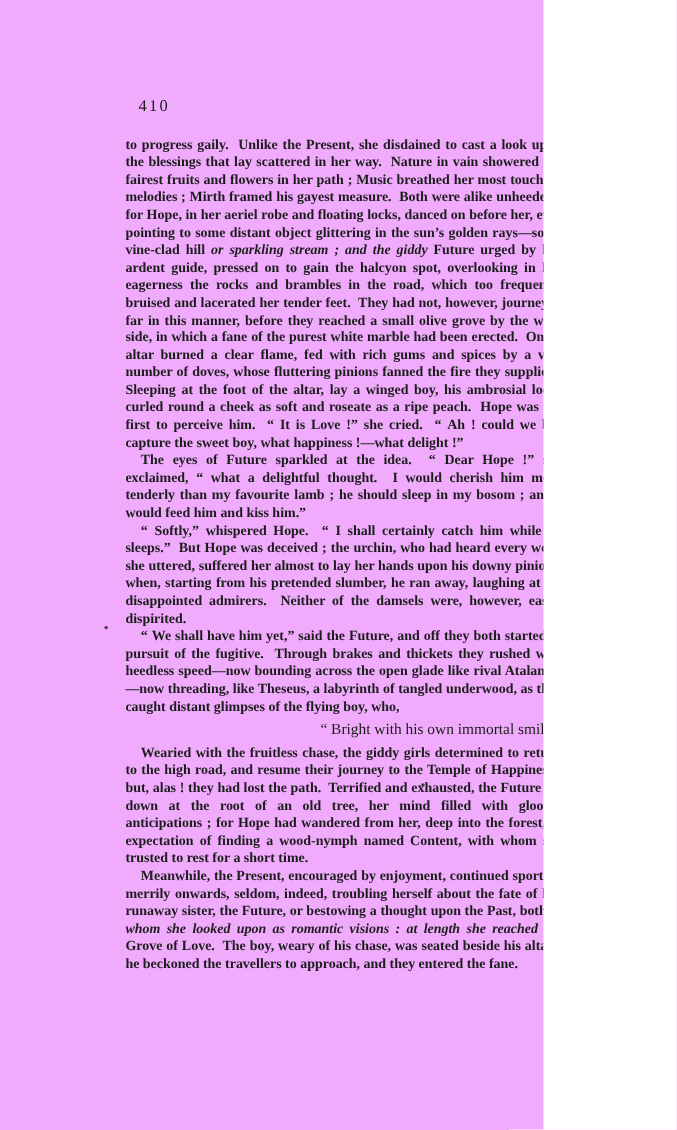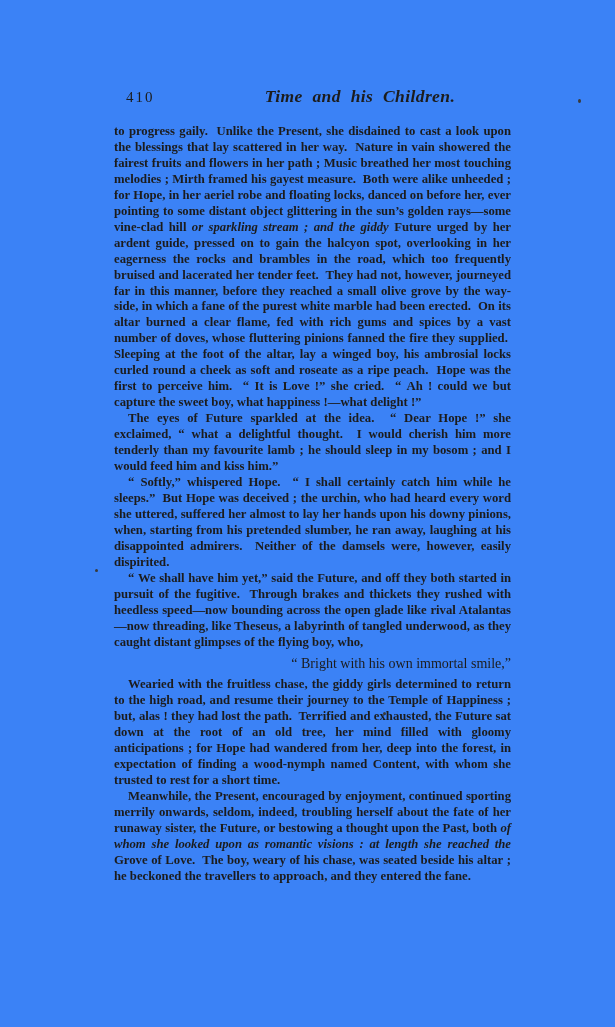--- a/index.html
+++ b/index.html
@@ -1,20 +1,20 @@
 <!DOCTYPE html>
 <html><head>
 <meta charset="utf-8">
 <style>
   html, body { margin: 0; padding: 0; background: #ffffff; }
   .page {
     position: relative;
-    width: 615px;
+    width: 494px;
     height: 1027px;
-    background: #3b82f6;
+    background: #f0abfc;
     font-family: "Liberation Serif", "DejaVu Serif", serif;
     color: #1c1c1c;
     overflow: hidden;
   }
   .page-header {
     position: absolute;
     top: 86px;
     left: 114px;
     width: 398px;
     height: 26px;
@@ -61,21 +61,20 @@
   .speck-1 { left: 95px;  top: 569px; width: 3px; height: 3px; }
   .speck-2 { left: 578px; top: 99px;  width: 3px; height: 4px; }
   .speck-3 { left: 383px; top: 712px; width: 3px; height: 3px; }
 </style>
 </head>
 <body>
 
 <div class="page">
   <div class="page-header">
     <span class="page-number">410</span>
-    <span class="running-title">Time and his Children.</span>
   </div>
   <div class="body-text" id="body-text">
       <p class="para"><span class="">to progress gaily.&nbsp; Unlike the Present, she disdained to cast a look upon the blessings that lay scattered in her way.&nbsp; Nature in vain showered the fairest fruits and flowers in her path&nbsp;; Music breathed her most touching melodies&nbsp;; Mirth framed his gayest measure.&nbsp; Both were alike unheeded&nbsp;; for Hope, in her aeriel robe and floating locks, danced on before her, ever pointing to some distant object glittering in the sun’s golden rays—some vine-clad hill </span><span class="it">or sparkling stream&nbsp;; and the giddy</span><span class=""> Future urged by her ardent guide, pressed on to gain the halcyon spot, overlooking in her eagerness the rocks and brambles in the road, which too frequently bruised and lacerated her tender feet.&nbsp; They had not, however, journeyed far in this manner, before they reached a small olive grove by the way-side, in which a fane of the purest white marble had been erected.&nbsp; On its altar burned a clear flame, fed with rich gums and spices by a vast number of doves, whose fluttering pinions fanned the fire they supplied.&nbsp; Sleeping at the foot of the altar, lay a winged boy, his ambrosial locks curled round a cheek as soft and roseate as a ripe peach.&nbsp; Hope was the first to perceive him.&nbsp; “&nbsp;It is Love&nbsp;!” she cried.&nbsp; “&nbsp;Ah&nbsp;! could we but capture the sweet boy, what happiness&nbsp;!—what delight&nbsp;!”</span></p>
       <p class="para indent"><span class="">The eyes of Future sparkled at the idea.&nbsp; “&nbsp;Dear Hope&nbsp;!” she exclaimed, “&nbsp;what a delightful thought.&nbsp; I would cherish him more tenderly than my favourite lamb&nbsp;; he should sleep in my bosom&nbsp;; and I would feed him and kiss him.”</span></p>
       <p class="para indent"><span class="">“&nbsp;Softly,” whispered Hope.&nbsp; “&nbsp;I shall certainly catch him while he sleeps.”&nbsp; But Hope was deceived&nbsp;; the urchin, who had heard every word she uttered, suffered her almost to lay her hands upon his downy pinions, when, starting from his pretended slumber, he ran away, laughing at his disappointed admirers.&nbsp; Neither of the damsels were, however, easily dispirited.</span></p>
       <p class="para indent"><span class="">“&nbsp;We shall have him yet,” said the Future, and off they both started in pursuit of the fugitive.&nbsp; Through brakes and thickets they rushed with heedless speed—now bounding across the open glade like rival Atalantas—now threading, like Theseus, a labyrinth of tangled underwood, as they caught distant glimpses of the flying boy, who,</span></p>
       <p class="verse">“&nbsp;Bright with his own immortal smile,”</p>
       <p class="para indent"><span class="">Wearied with the fruitless chase, the giddy girls determined to return to the high road, and resume their journey to the Temple of Happiness&nbsp;; but, alas&nbsp;! they had lost the path.&nbsp; Terrified and exhausted, the Future sat down at the root of an old tree, her mind filled with gloomy anticipations&nbsp;; for Hope had wandered from her, deep into the forest, in expectation of finding a wood-nymph named Content, with whom she trusted to rest for a short time.</span></p>
       <p class="para indent"><span class="">Meanwhile, the Present, encouraged by enjoyment, continued sporting merrily onwards, seldom, indeed, troubling herself about the fate of her runaway sister, the Future, or bestowing a thought upon the Past, both </span><span class="it">of whom she looked upon as romantic visions&nbsp;: at length she reached the</span><span class=""> Grove of Love.&nbsp; The boy, weary of his chase, was seated beside his altar&nbsp;; he beckoned the travellers to approach, and they entered the fane.</span></p>
     </div>

